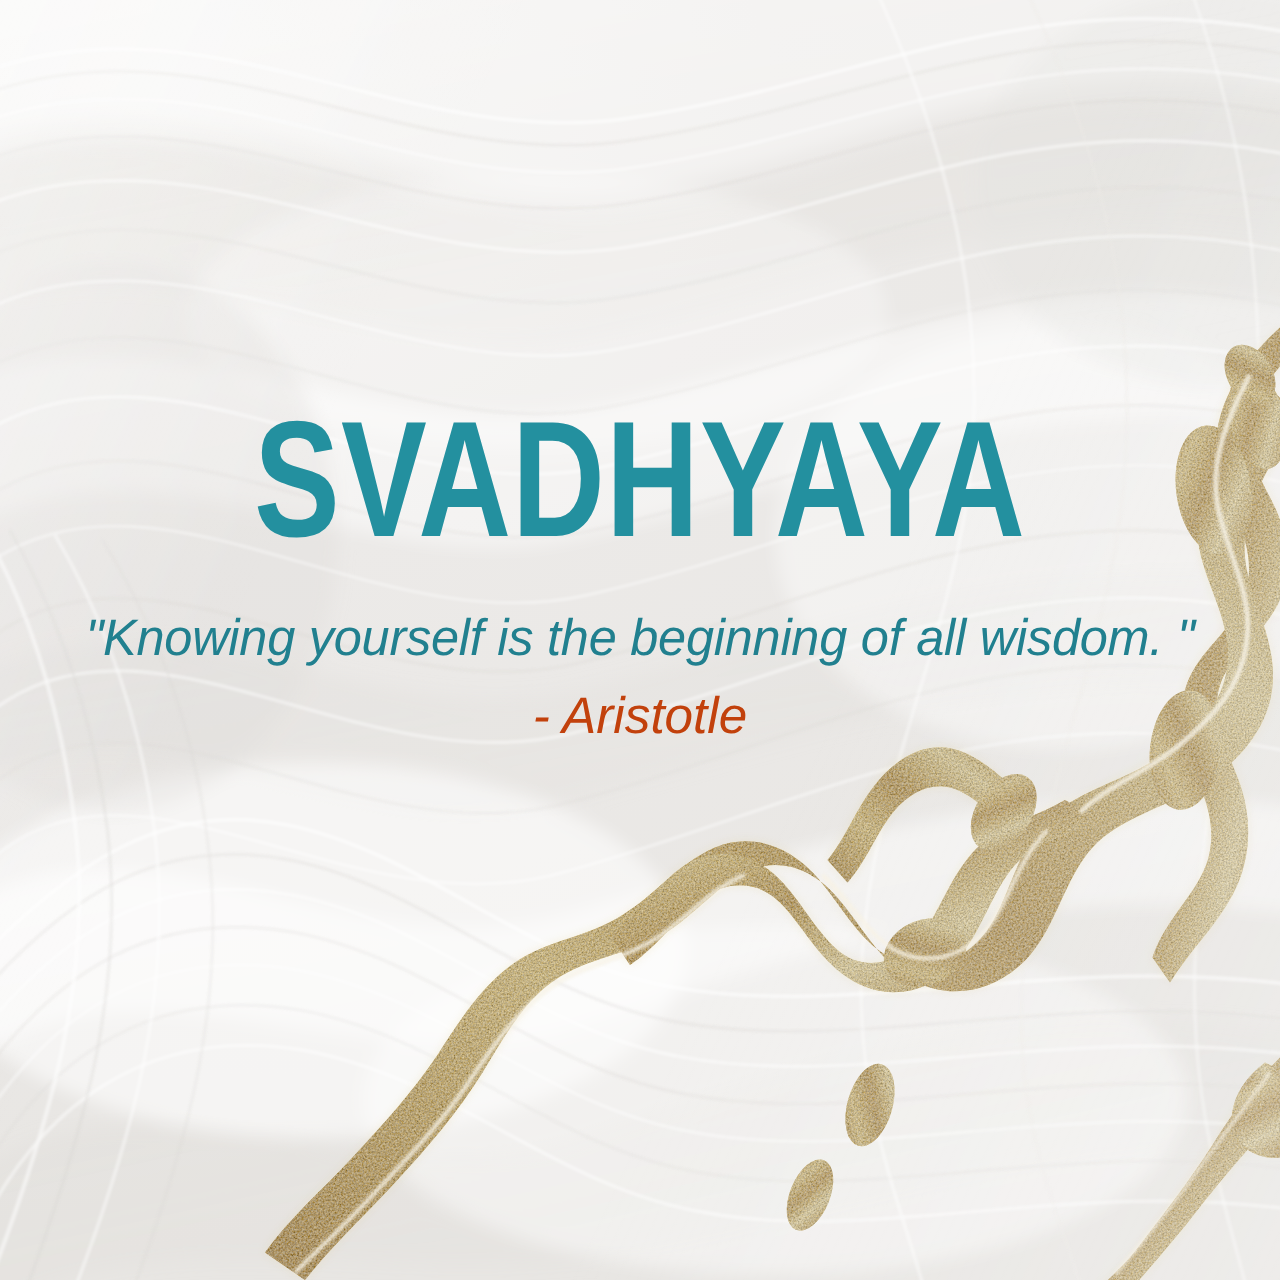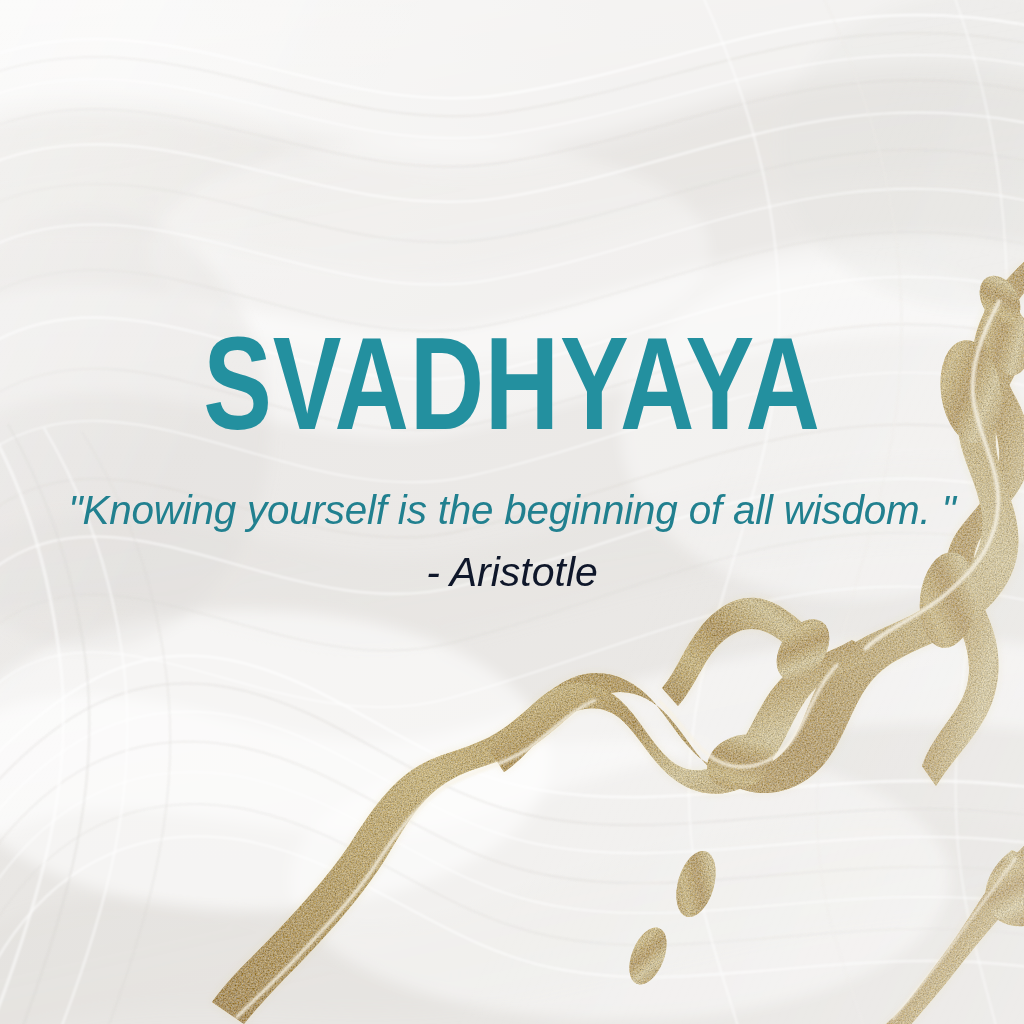--- a/index.html
+++ b/index.html
@@ -88,21 +88,21 @@
     position: absolute;
     left: 0;
     right: 0;
     top: 551px;
     text-align: center;
     font-family: "Liberation Sans", sans-serif;
     font-style: italic;
     font-weight: 400;
     font-size: 41px;
     line-height: 1.04;
-    color: #0f172a;
+    color: #c2410c;
     white-space: nowrap;
   }
 </style>
 </head>
 <body>
 
 <div id="card">
 
   <div class="bg-layer" id="marble-base"></div>
 

